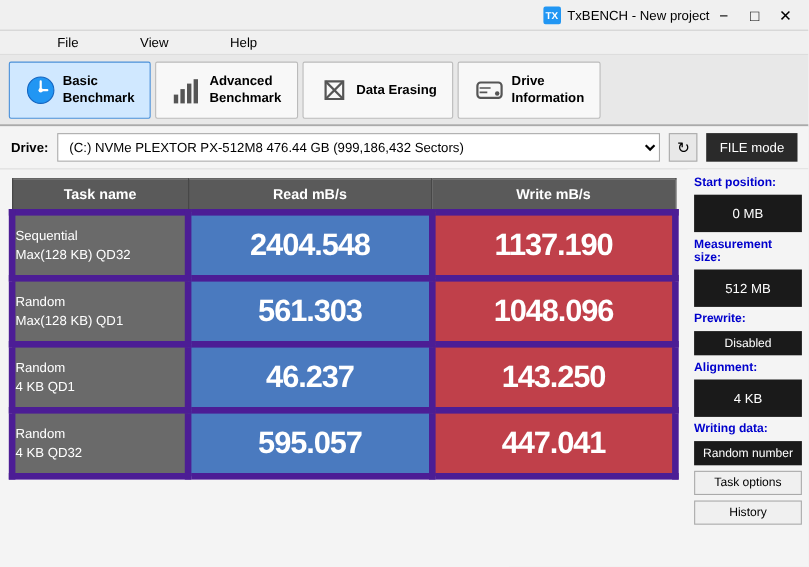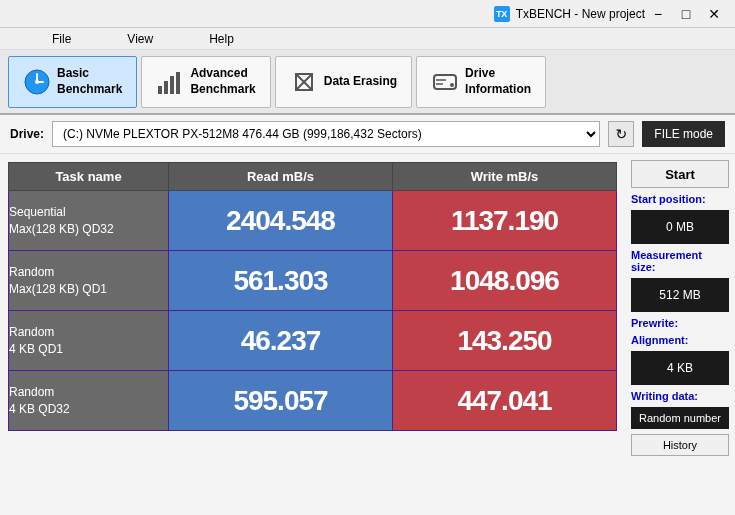--- a/index.html
+++ b/index.html
@@ -34,21 +34,21 @@
     .file-mode-btn { padding: 4px 12px; height: 26px; background: #2a2a2a; color: white; border: none; font-size: 12px; cursor: pointer; }
 
     
     .main-area { display: flex; flex: 1; }
 
     
     .table-area { flex: 1; padding: 8px; }
     .bench-table { width: 100%; border-collapse: collapse; }
     .bench-table thead th { background: #5a5a5a; color: white; padding: 6px 10px; font-size: 13px; font-weight: bold; text-align: center; border: 1px solid #444; }
     .bench-table thead th.task-col { text-align: center; }
-    .bench-row td { border: 1px solid #4c1d95; padding: 0; height: 60px; }
+    .bench-row td { border: 6px solid #4c1d95; padding: 0; height: 60px; }
     .task-cell { background: #6a6a6a; color: white; padding: 6px 10px; font-size: 12px; font-weight: 500; line-height: 1.4; width: 160px; }
     .read-cell { background: #4a7abf; cursor: default; }
     .write-cell { background: #c0404a; cursor: default; }
     .value-display { display: flex; align-items: center; justify-content: center; height: 100%; font-size: 28px; font-weight: bold; color: white; font-family: Arial, sans-serif; letter-spacing: -1px; }
 
     
     .right-panel { width: 110px; padding: 6px; background: #f4f4f4; display: flex; flex-direction: column; gap: 5px; }
     .start-btn { width: 100%; height: 28px; background: #f0f0f0; border: 1px solid #aaa; font-size: 13px; font-weight: bold; cursor: pointer; }
     .panel-label { font-size: 11px; color: #0000cc; font-weight: 600; }
     .panel-value { width: 100%; height: 34px; background: #1a1a1a; color: white; font-size: 12px; display: flex; align-items: center; justify-content: center; border: none; }
@@ -180,26 +180,27 @@
             </td>
             <td class="write-cell">
               <div class="value-display">447.041</div>
             </td>
           </tr>
         </tbody>
       </table>
     </div>
 
     <div class="right-panel">
-      <button class="start-btn">Start</button>
       <span class="panel-label">Start position:</span>
       <div class="panel-value">0 MB</div>
       <span class="panel-label">Measurement size:</span>
       <div class="panel-value">512 MB</div>
       <span class="panel-label">Prewrite:</span>
+      <div class="panel-btn">Disabled</div>
       <span class="panel-label">Alignment:</span>
       <div class="panel-value">4 KB</div>
       <span class="panel-label">Writing data:</span>
       <div class="panel-btn">Random number</div>
+      <button class="panel-btn light">Task options</button>
       <button class="panel-btn light">History</button>
     </div>
   </div>
 </div>
 
 </body></html>

